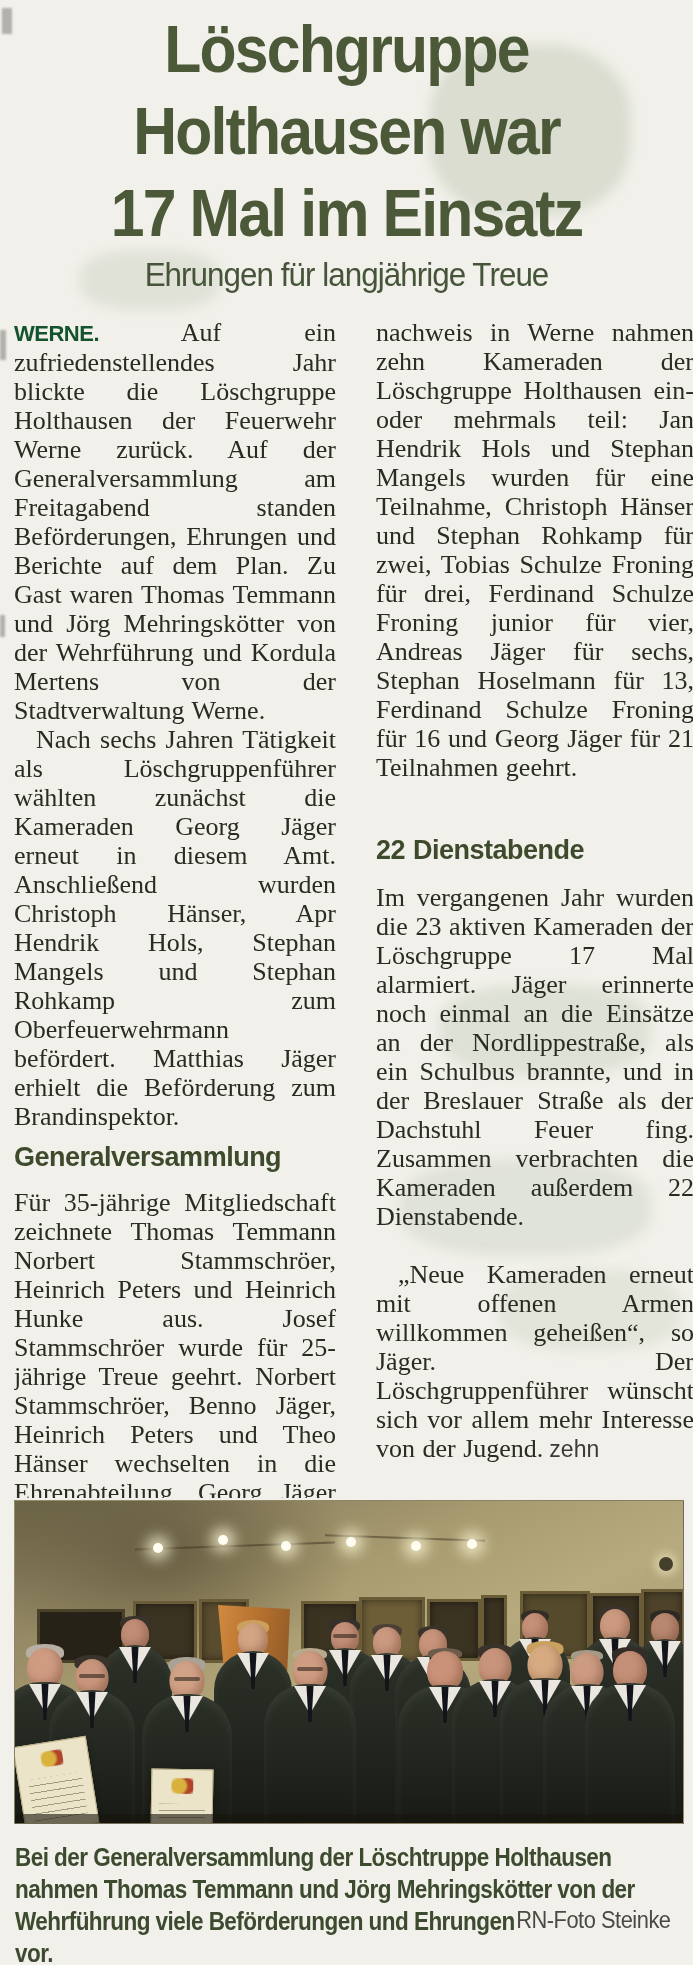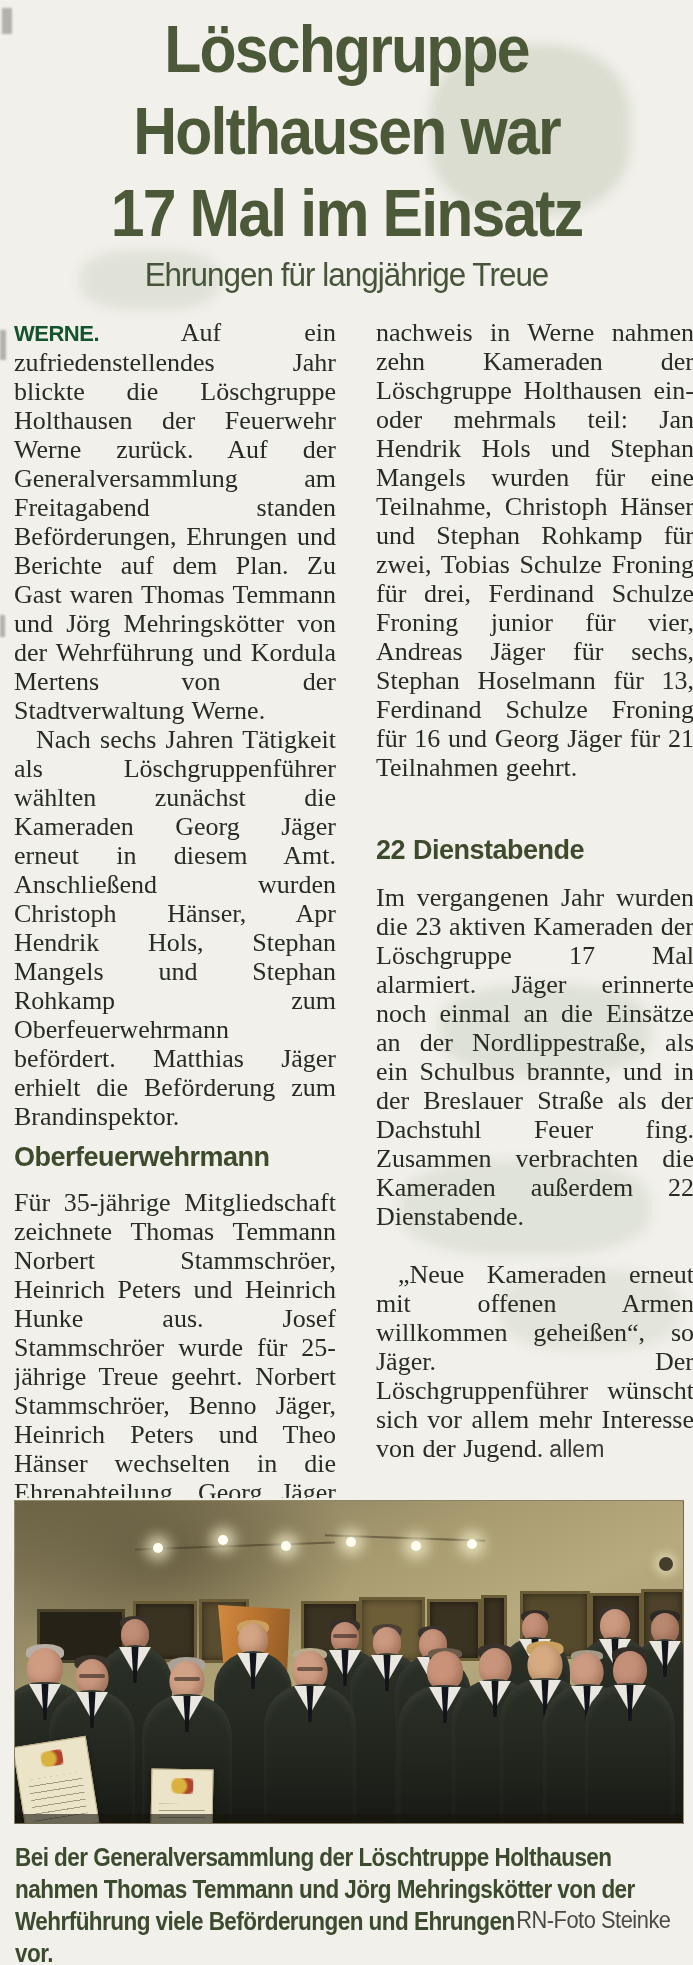--- a/index.html
+++ b/index.html
@@ -111,29 +111,29 @@
   <h1 class="headline" style="margin:0">
     <div>Löschgruppe</div>
     <div>Holthausen war</div>
     <div>17 Mal im Einsatz</div>
   </h1>
   <div class="subheadline">Ehrungen für langjährige Treue</div>
 
   <div class="col col-left">
     <p class="mh-p1L"><span class="lead">WERNE.</span> <span>Auf ein zufriedenstellendes Jahr blickte die Löschgruppe Holthausen der Feuerwehr Werne zurück. Auf der Generalversammlung am Freitagabend standen Beförderungen, Ehrungen und Berichte auf dem Plan. Zu Gast waren Thomas Temmann und Jörg Mehringskötter von der Wehrführung und Kordula Mertens von der Stadtverwaltung Werne.</span></p>
     <p class="indent mh-p2L">Nach sechs Jahren Tätigkeit als Löschgruppenführer wählten zunächst die Kameraden Georg Jäger erneut in diesem Amt. Anschließend wurden Christoph Hänser, Apr Hendrik Hols, Stephan Mangels und Stephan Rohkamp zum Oberfeuerwehrmann befördert. Matthias Jäger erhielt die Beförderung zum Brandinspektor.</p>
-    <div class="sec-heading h-left">Oberfeuerwehrmann</div>
+    <div class="sec-heading h-left">Generalversammlung</div>
     <p>Für 35-jährige Mitgliedschaft zeichnete Thomas Temmann Norbert Stammschröer, Heinrich Peters und Heinrich Hunke aus. Josef Stammschröer wurde für 25-jährige Treue geehrt. Norbert Stammschröer, Benno Jäger, Heinrich Peters und Theo Hänser wechselten in die Ehrenabteilung. Georg Jäger dankte den Kameraden für ihr langjähriges Engagement. Am Leistungs-</p>
   </div>
 
   <div class="col col-right">
     <p class="mh-p1R">nachweis in Werne nahmen zehn Kameraden der Löschgruppe Holthausen ein- oder mehrmals teil: Jan Hendrik Hols und Stephan Mangels wurden für eine Teilnahme, Christoph Hänser und Stephan Rohkamp für zwei, Tobias Schulze Froning für drei, Ferdinand Schulze Froning junior für vier, Andreas Jäger für sechs, Stephan Hoselmann für 13, Ferdinand Schulze Froning für 16 und Georg Jäger für 21 Teilnahmen geehrt.</p>
     <div class="sec-heading h-right">22 Dienstabende</div>
     <p class="mh-p2R">Im vergangenen Jahr wurden die 23 aktiven Kameraden der Löschgruppe 17 Mal alarmiert. Jäger erinnerte noch einmal an die Einsätze an der Nordlippestraße, als ein Schulbus brannte, und in der Breslauer Straße als der Dachstuhl Feuer fing. Zusammen verbrachten die Kameraden außerdem 22 Dienstabende.</p>
-    <p class="indent"><span>„Neue Kameraden erneut mit offenen Armen willkommen geheißen“, so Jäger. Der Löschgruppenführer wünscht sich vor allem mehr Interesse von der Jugend.</span><span class="author">allem</span></p>
+    <p class="indent"><span>„Neue Kameraden erneut mit offenen Armen willkommen geheißen“, so Jäger. Der Löschgruppenführer wünscht sich vor allem mehr Interesse von der Jugend.</span><span class="author">zehn</span></p>
   </div>
 
   <div class="photo">
     <div class="ceiling-shadow"></div>
     <div class="track" style="left:120px;top:44px;width:200px;transform:rotate(-2deg);"></div>
     <div class="track" style="left:310px;top:36px;width:160px;transform:rotate(2deg);"></div>
     <div class="light" style="left:138px;top:42px;"></div>
     <div class="light" style="left:203px;top:34px;"></div>
     <div class="light" style="left:266px;top:40px;"></div>
     <div class="light" style="left:331px;top:36px;"></div>

